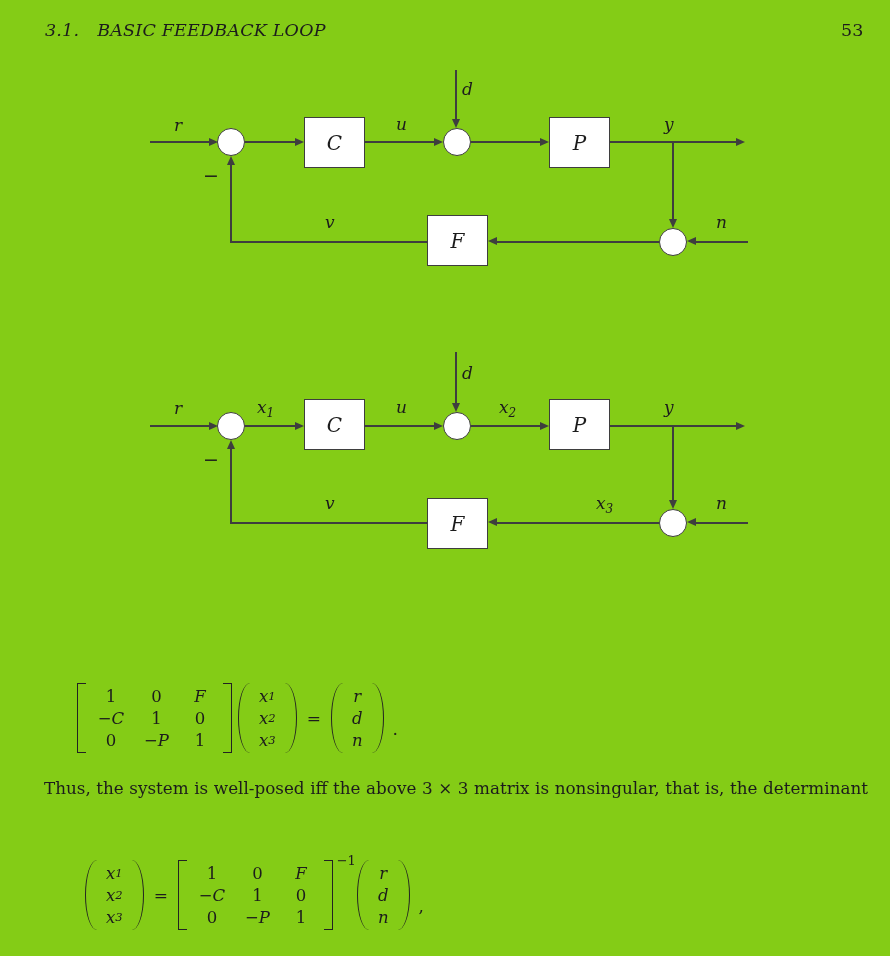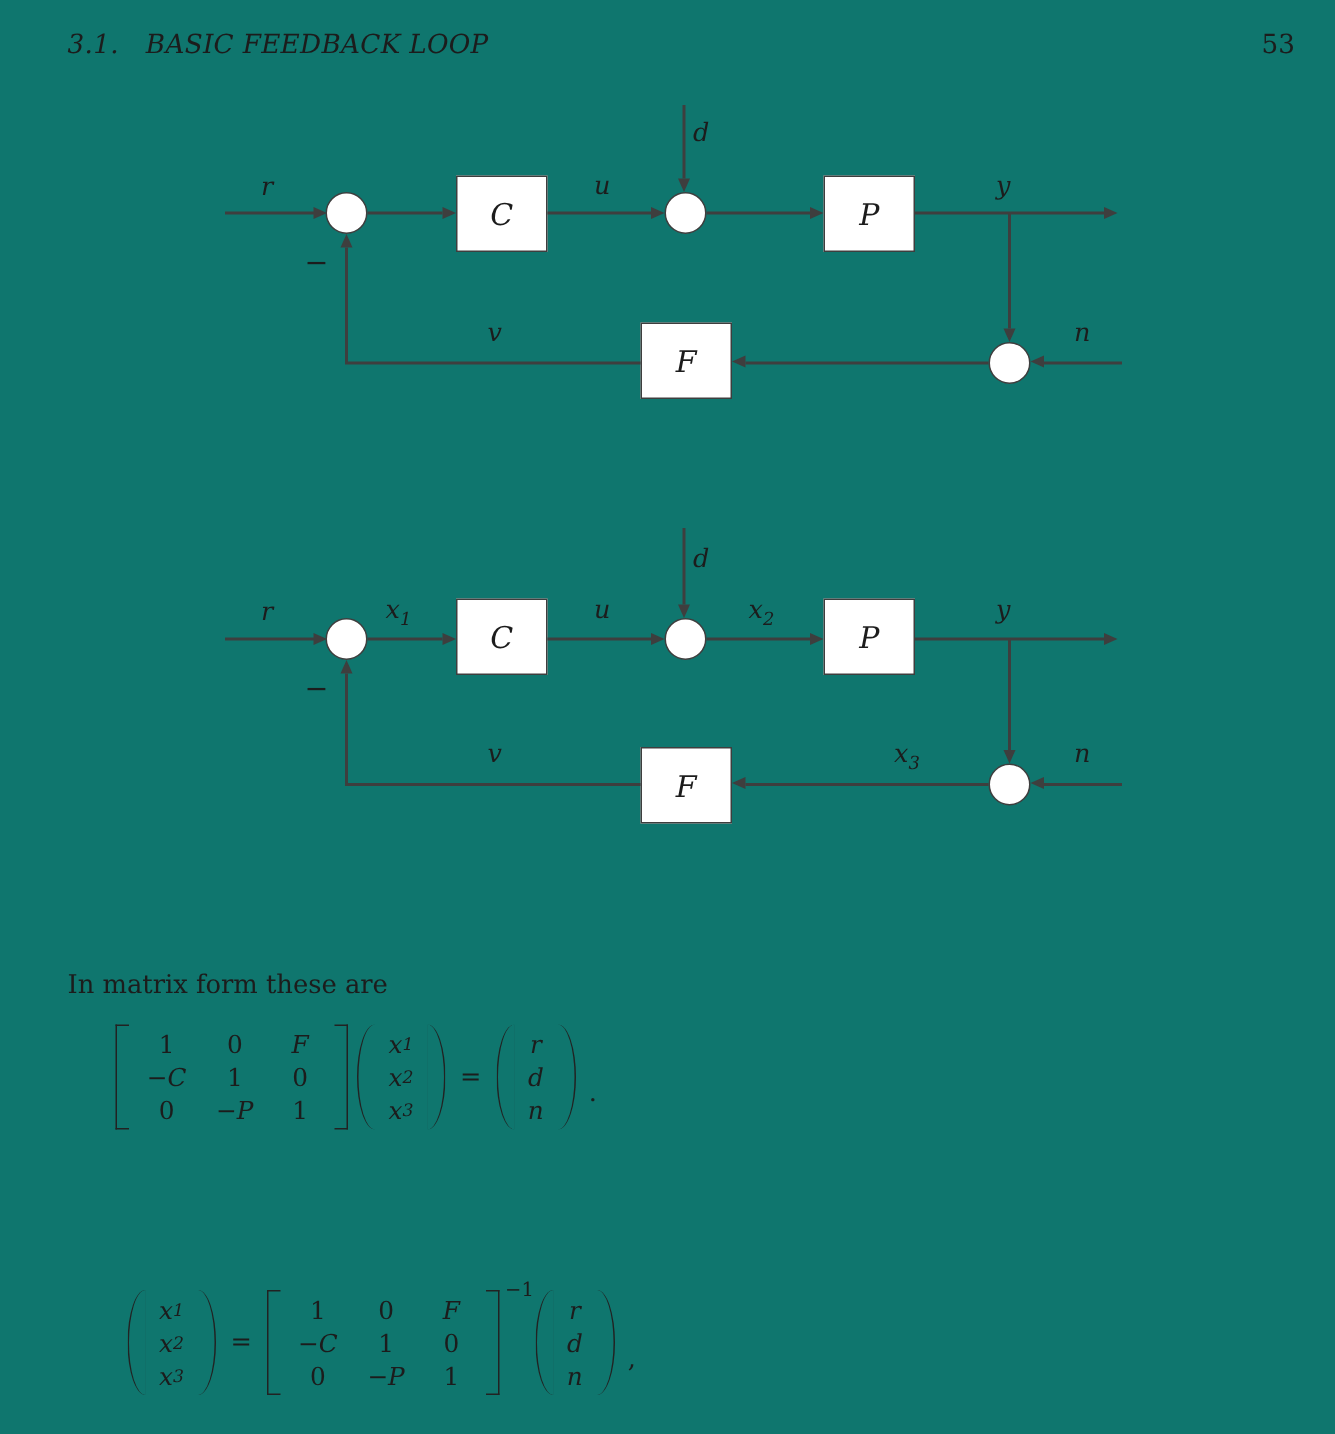--- a/index.html
+++ b/index.html
@@ -1,16 +1,16 @@
 <!DOCTYPE html>
 <html><head>
 <meta charset="utf-8">
 <style>
   html,body{margin:0;padding:0;background:#ffffff;}
-  .page{position:relative;width:890px;height:956px;background:#0f766e;overflow:hidden;
+  .page{position:relative;width:890px;height:956px;background:#84cc16;overflow:hidden;
         font-family:"DejaVu Serif",serif;color:#1c1c1c;}
   
   .hdr{position:absolute;top:20px;left:45px;font-size:17.5px;font-style:italic;letter-spacing:.2px;}
   .hdr .ttl{margin-left:18px;}
   .pageno{position:absolute;top:20px;left:841px;font-size:17.5px;}
   
   .figwrap{position:absolute;left:0;width:890px;}
   .hline{position:absolute;height:1.5px;background:#3e3e3e;}
   .vline{position:absolute;width:1.5px;background:#3e3e3e;}
   .ar{position:absolute;width:0;height:0;border-top:4.5px solid transparent;border-bottom:4.5px solid transparent;border-left:9px solid #3e3e3e;}
@@ -129,21 +129,20 @@
     <div class="slbl" style="left:596px;top:155px"><span>x</span><sub>3</sub></div>
     <div class="hline" style="left:497px;top:182.3px;width:162px"></div>
     <div class="al" style="left:488px;top:178px"></div>
     <div class="blk" style="left:427px;top:158px">F</div>
     <div class="slbl" style="left:325px;top:155px">v</div>
     <div class="hline" style="left:230px;top:182.3px;width:197px"></div>
     <div class="vline" style="left:230px;top:109px;height:73.5px"></div>
     <div class="au" style="left:226.5px;top:100px"></div>
   </div>
 
-  <div class="intro">In matrix form these are</div>
 
   <div class="eq" style="top:683px;left:77px">
     <div class="bwrap">
       <div class="brk l"></div>
       <div class="mgrid">
         <span class="mcell">1</span>
         <span class="mcell">0</span>
         <span class="mcell it">F</span>
         <span class="mcell it">−C</span>
         <span class="mcell">1</span>
@@ -179,20 +178,21 @@
         <div class="vcell">r</div>
         <div class="vcell">d</div>
         <div class="vcell">n</div>
       </div>
       <div class="paren r"></div>
     </div>
     <div class="term">.</div>
   </div>
 
   <div class="para">
+    <div class="pline"><span>Thus, the system is well-posed iff the above 3 × 3 matrix is nonsingular, that is, the determinant</span></div>
   </div>
 
   <div class="eq" style="top:860px;left:85px">
     <div class="bwrap">
       <div class="paren l"></div>
       <div class="vcol">
         <div class="vcell">
             <span>x</span>
             <sub>1</sub>
           </div>

